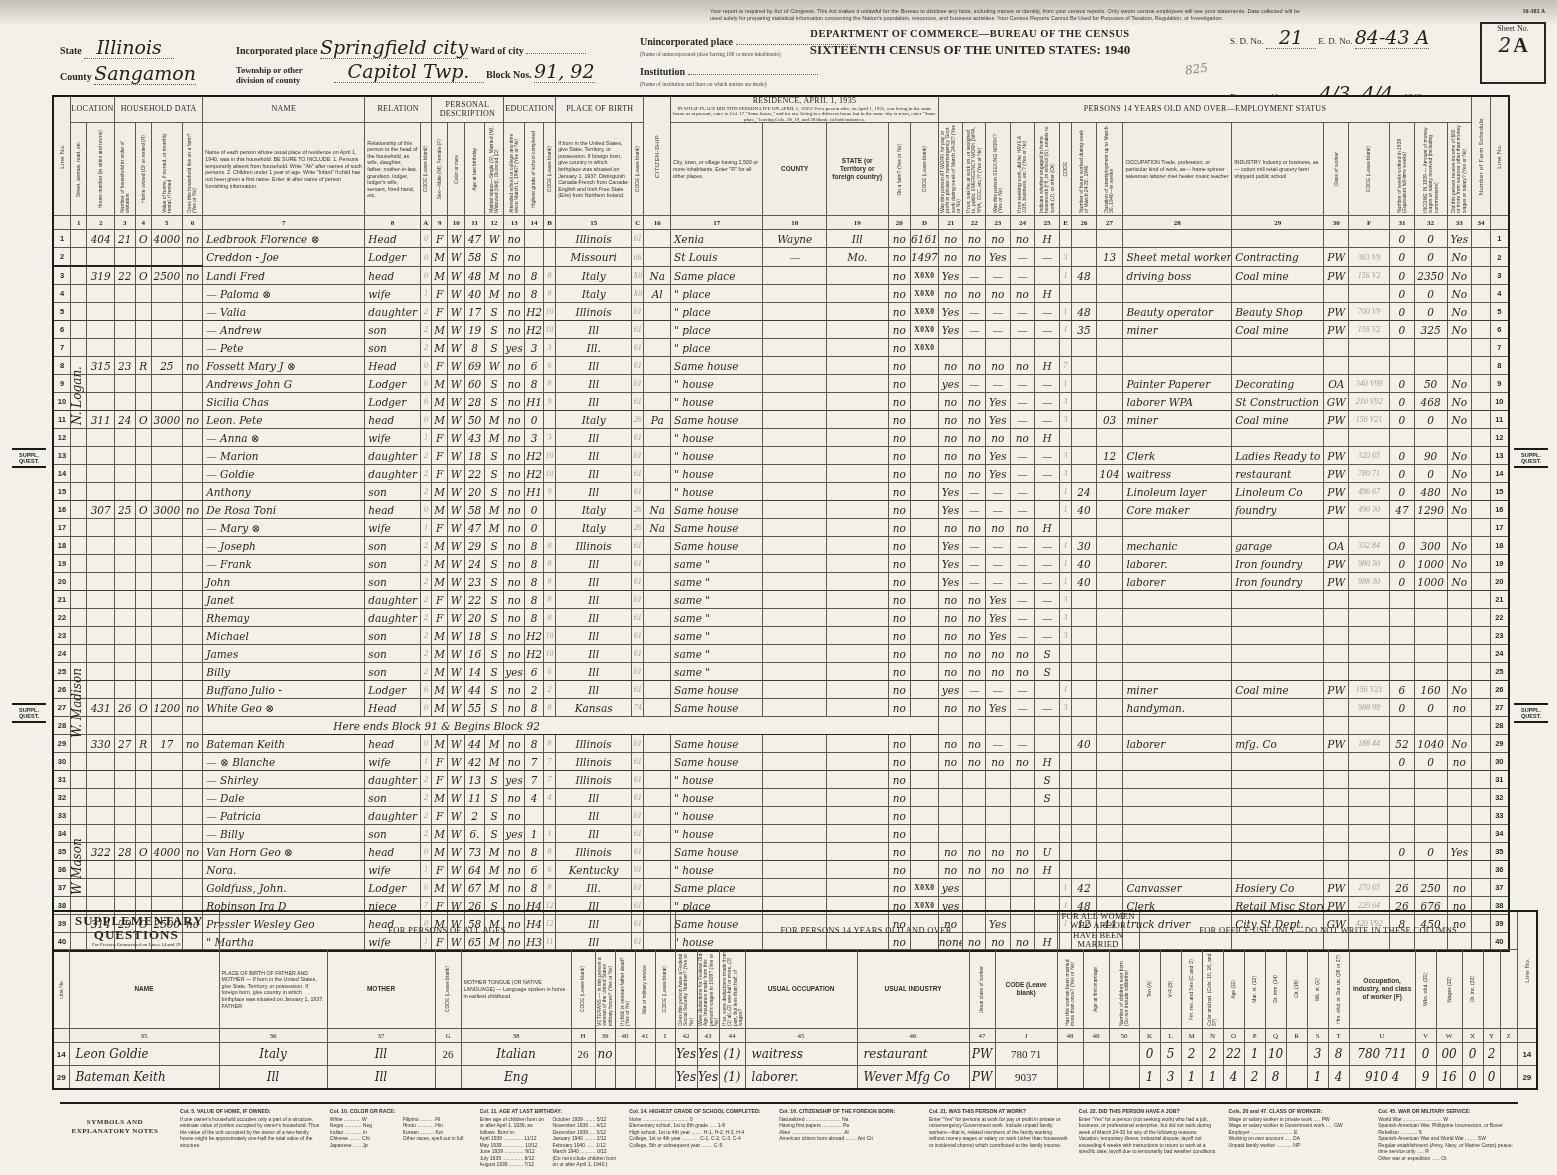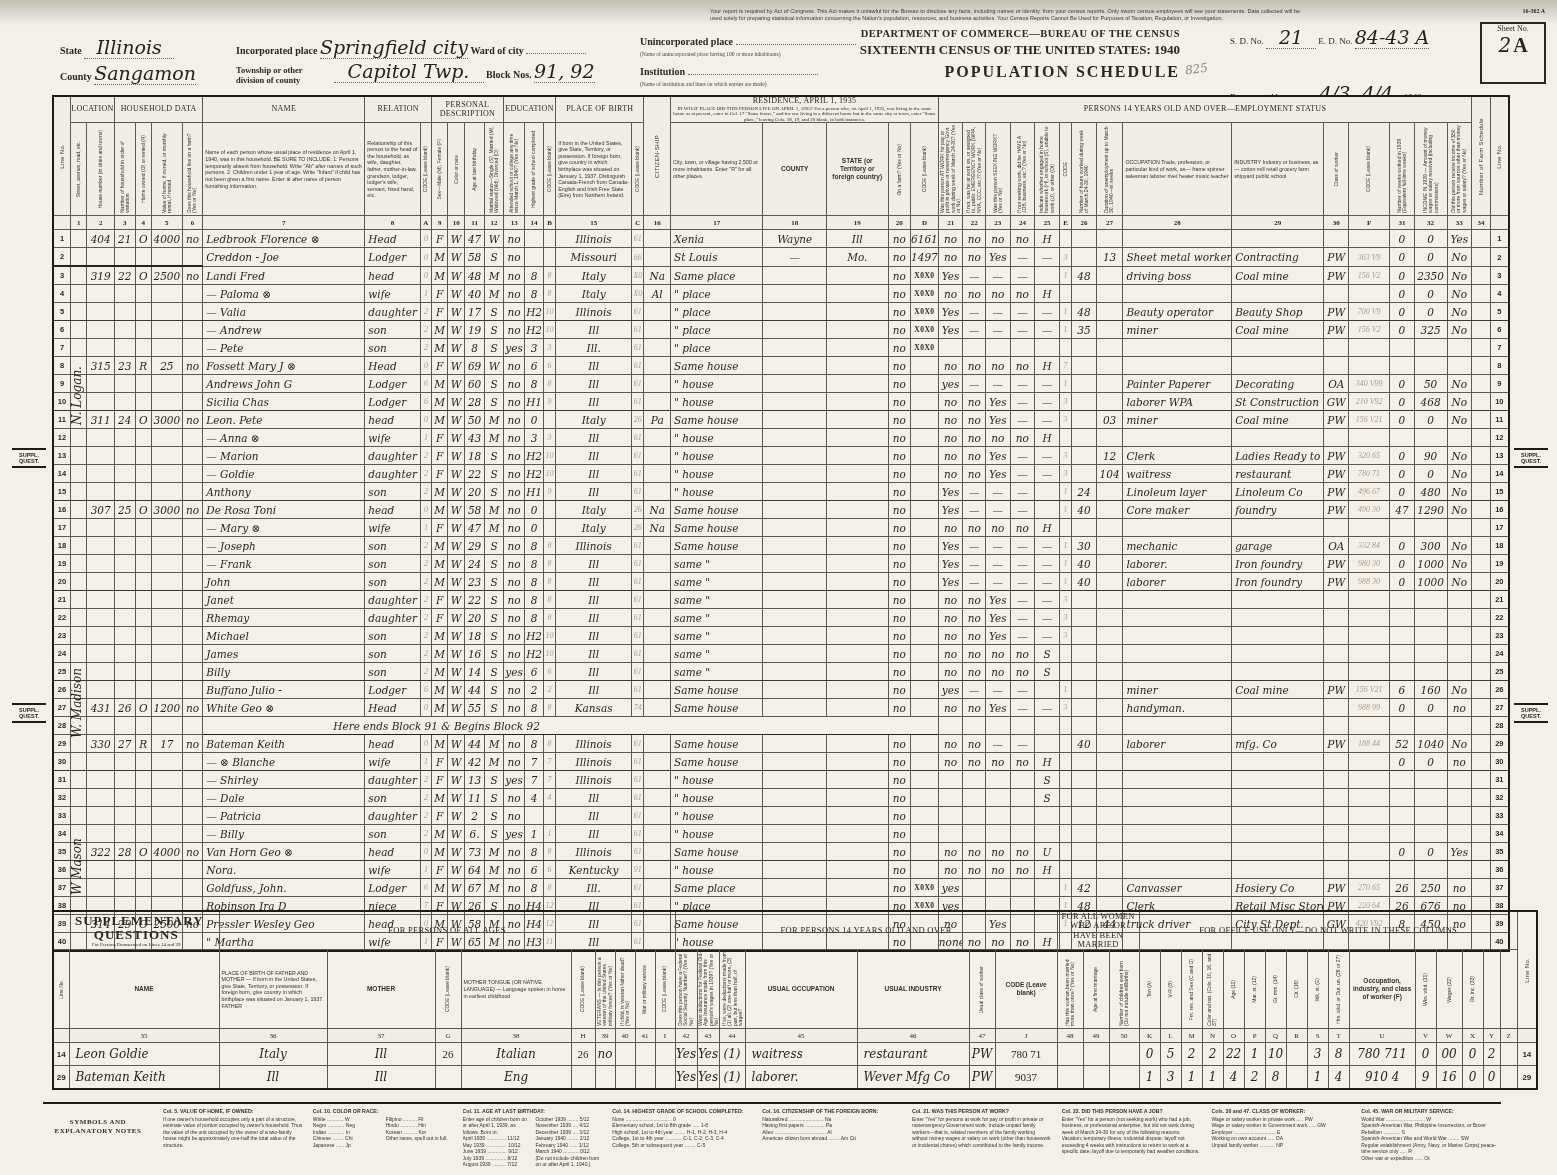--- a/index.html
+++ b/index.html
@@ -11,21 +11,21 @@
   .tophdr{position:absolute;left:0;top:0;width:100%;height:95px;}
   .notice{position:absolute;left:710px;top:8px;width:590px;font-size:5.5px;line-height:1.25;
           font-family:"Liberation Sans",sans-serif;color:#3a372f;text-align:justify;}
   .formno{position:absolute;right:12px;top:8px;font-size:6px;font-weight:bold;}
   .fld{position:absolute;font-size:10px;}
   .fld .lab{font-weight:bold;}
   .sub{font-size:5.5px;color:#4a463d;}
   .hw{font-style:italic;font-family:"DejaVu Serif",serif;color:#27201a;}
   .hw-big{font-style:italic;font-family:"DejaVu Serif",serif;color:#27201a;font-size:19px;}
   .uline{display:inline-block;border-bottom:1px dotted #6a665c;min-width:90px;text-align:center;}
-  .dept{position:absolute;left:760px;top:28px;width:420px;text-align:right;}
+  .dept{position:absolute;left:760px;top:28px;width:420px;text-align:center;}
   .dept .d1{font-size:10.5px;font-weight:bold;letter-spacing:.5px;}
   .dept .d2{font-size:13px;font-weight:bold;margin-top:3px;}
   .dept .d3{font-size:16px;font-weight:bold;letter-spacing:2px;margin-top:5px;}
   .pencil{position:absolute;left:1185px;top:62px;font-size:12px;color:#8e877a;font-style:italic;
           font-family:"DejaVu Serif",serif;transform:rotate(-8deg);}
   .sdno{position:absolute;left:1230px;top:26px;width:240px;font-size:9px;}
   .sheetbox{position:absolute;left:1480px;top:22px;width:62px;height:58px;border:2px solid #2a2722;
             text-align:center;font-size:8px;}
   .sheetbox .big{font-size:20px;}
   .enum{position:absolute;left:1230px;top:46px;width:250px;font-size:9px;}
@@ -69,21 +69,21 @@
   .supp .grp{font-size:8.5px;}
   .supp .hdrcell{height:78px;}
   .supp .rot{max-height:74px;}
   .supp tbody td{height:22px;font-size:11px;text-align:center;white-space:nowrap;}
   .supp tbody td.hwc{font-style:italic;font-family:"DejaVu Serif",serif;color:#271f18;font-size:12px;}
   .supp tbody td.lft{text-align:left;padding-left:6px;}
   .supp td.pn{font-size:8px;font-weight:bold;font-family:"Liberation Sans",sans-serif;}
   .sqt{font-size:13px;font-weight:bold;letter-spacing:1px;padding-left:6px;}
   .sqs{font-size:6.5px;font-weight:bold;}
   
-  .notes{position:absolute;left:43px;top:1102px;width:1458px;height:66px;display:flex;gap:10px;
+  .notes{position:absolute;left:60px;top:1102px;width:1458px;height:66px;display:flex;gap:10px;
        border-top:2.5px solid #1d1b17;padding-top:4px;box-sizing:border-box;}
   .note{font-size:5px;line-height:1.3;font-family:"Liberation Sans",sans-serif;color:#34302a;overflow:hidden;}
   .note b{display:block;font-size:5.2px;margin-bottom:1px;}
   .note.sym{width:110px;font-size:7px;font-weight:bold;text-align:center;padding-top:10px;
        letter-spacing:.5px;font-family:"Liberation Serif",serif;}
   .note .ln{display:block;}
   .twocol{column-count:2;column-gap:6px;}
 </style>
 </head>
 <body>
@@ -123,21 +123,20 @@
     </div>
     <div class="fld" style="left:640px;top:66px;">
       <span class="lab">Institution</span>
       <span class="uline" style="min-width:130px;"></span><br>
       <span class="sub">(Name of institution and lines on which entries are made)</span>
     </div>
 
     <div class="dept">
       <div class="d1">DEPARTMENT OF COMMERCE—BUREAU OF THE CENSUS</div>
       <div class="d2">SIXTEENTH CENSUS OF THE UNITED STATES: 1940</div>
-      <div class="d3">POPULATION SCHEDULE</div>
     </div>
     <div class="pencil">825</div>
 
     <div class="sdno">
       <span class="lab">S. D. No.</span>
       <span class="uline hw-big" style="min-width:50px;">21</span>
       <span class="lab">E. D. No.</span>
       <span class="uline hw-big" style="min-width:70px;">84-43 A</span>
     </div>
     <div class="enum">

